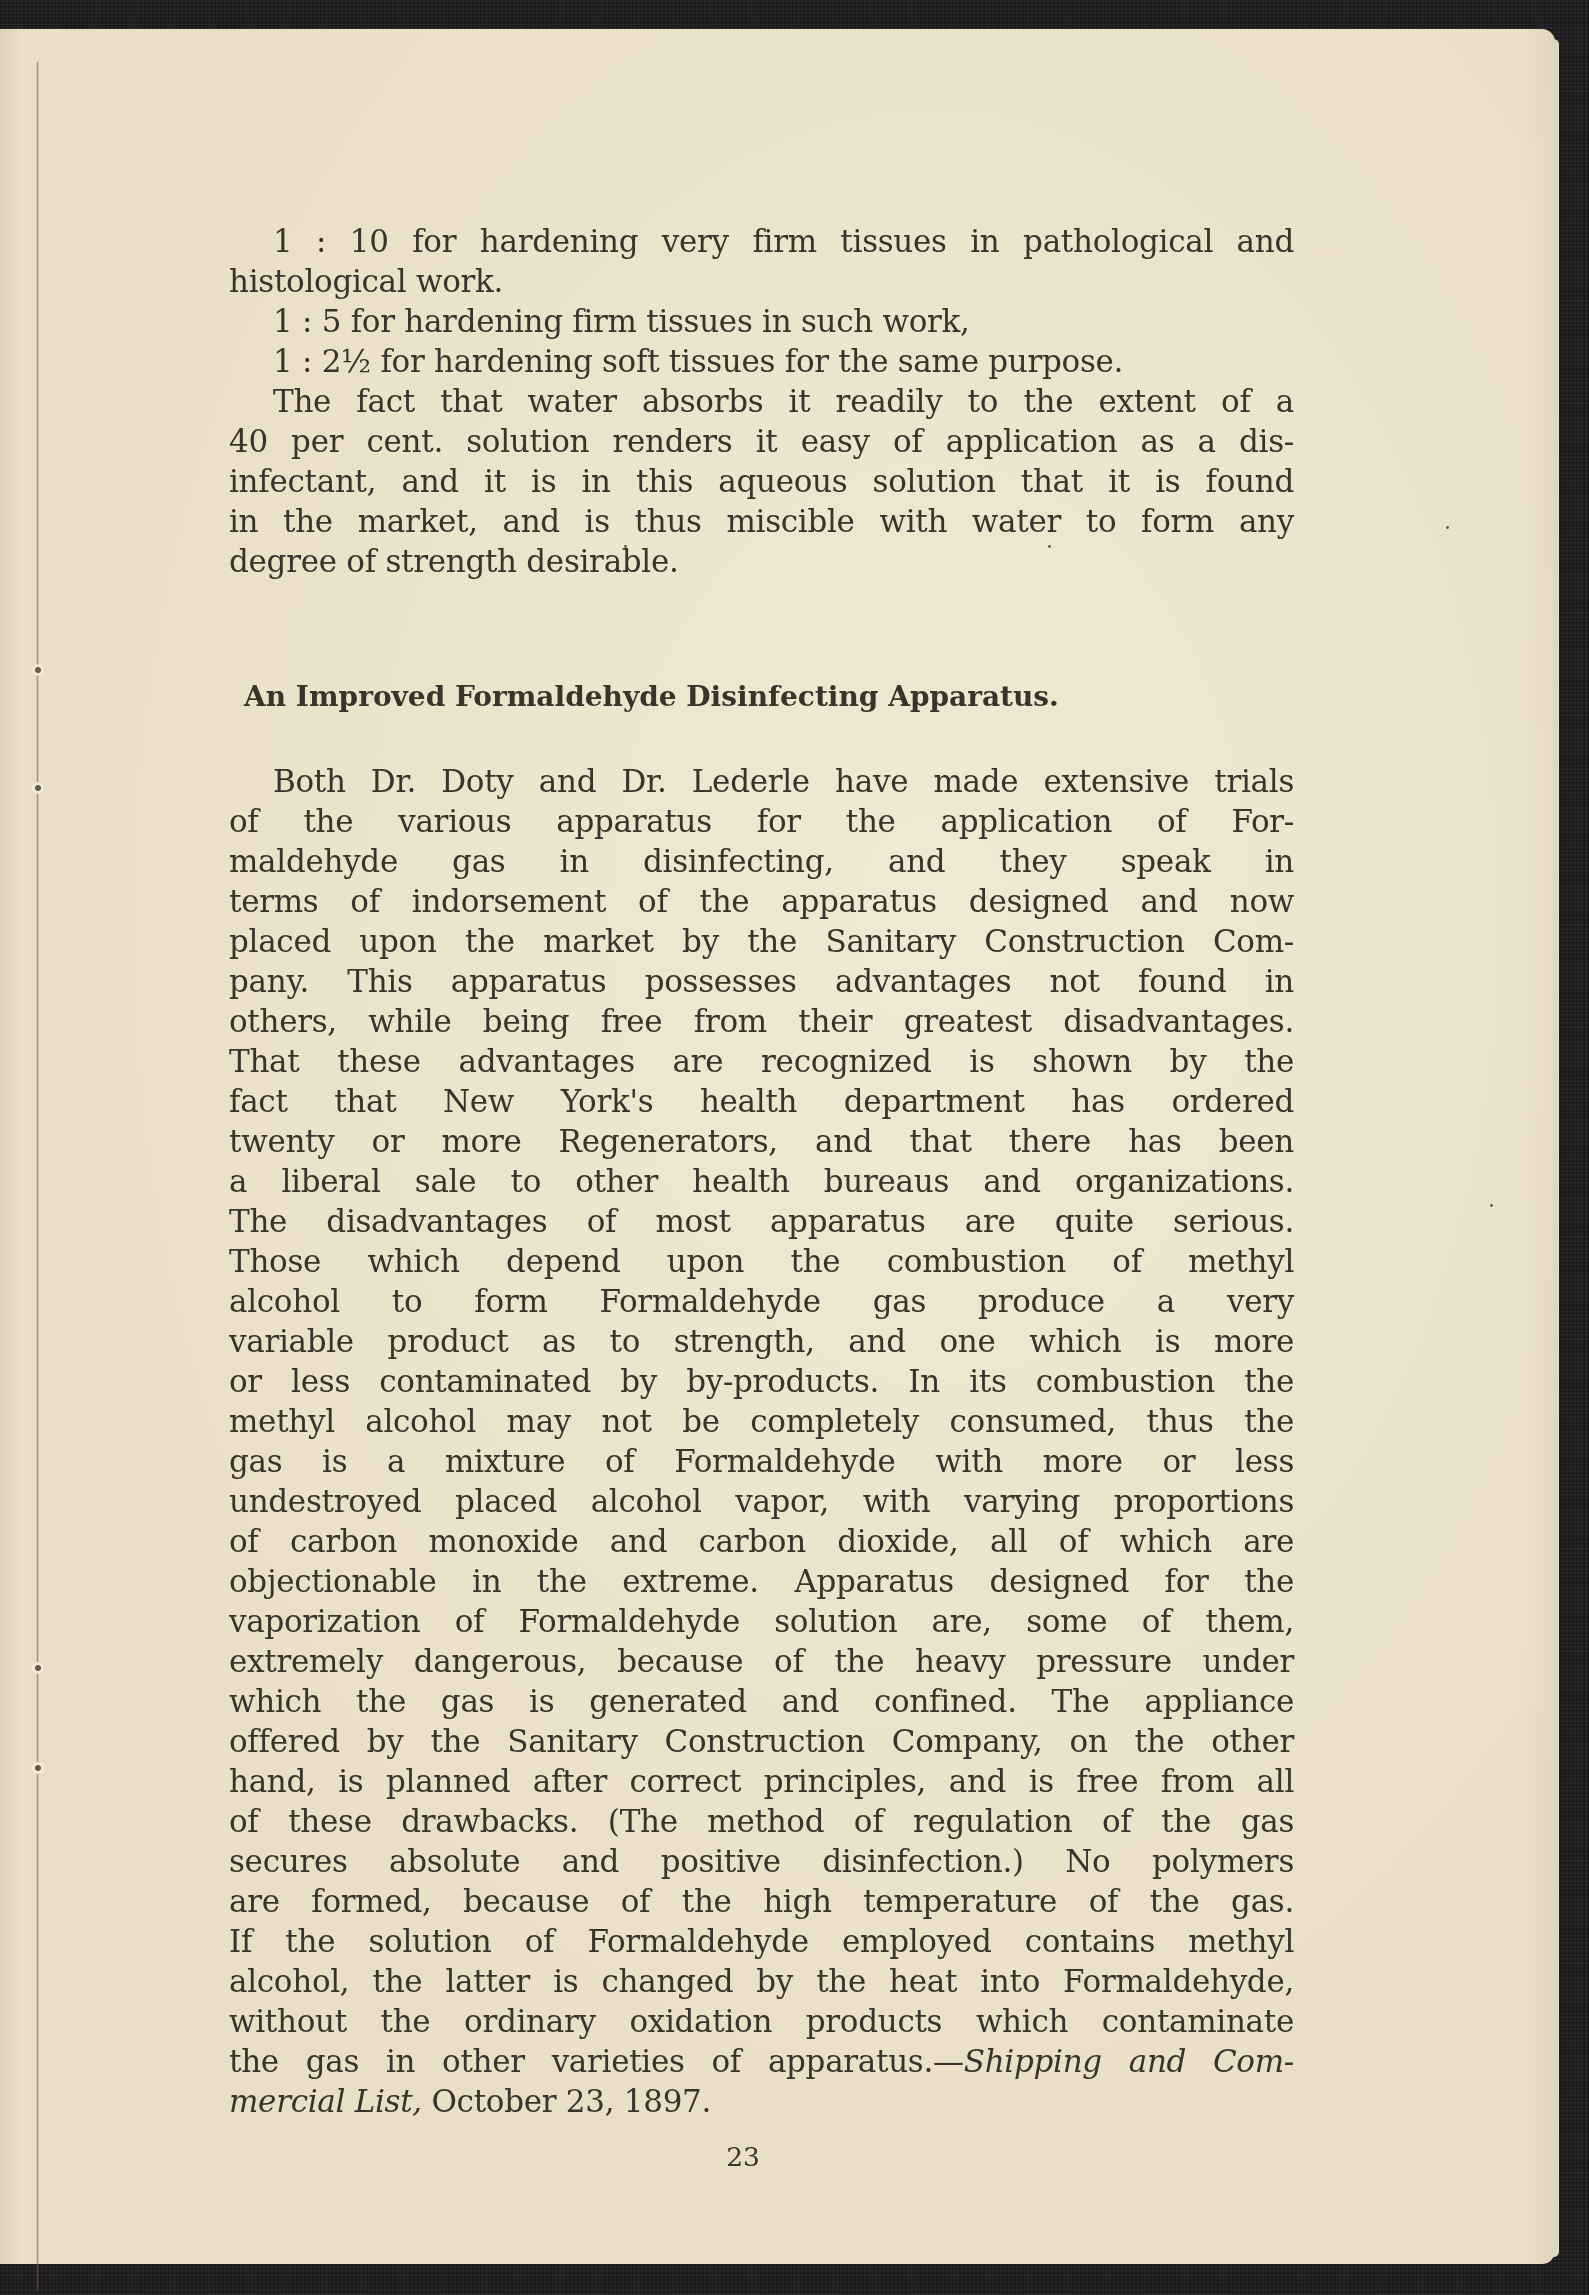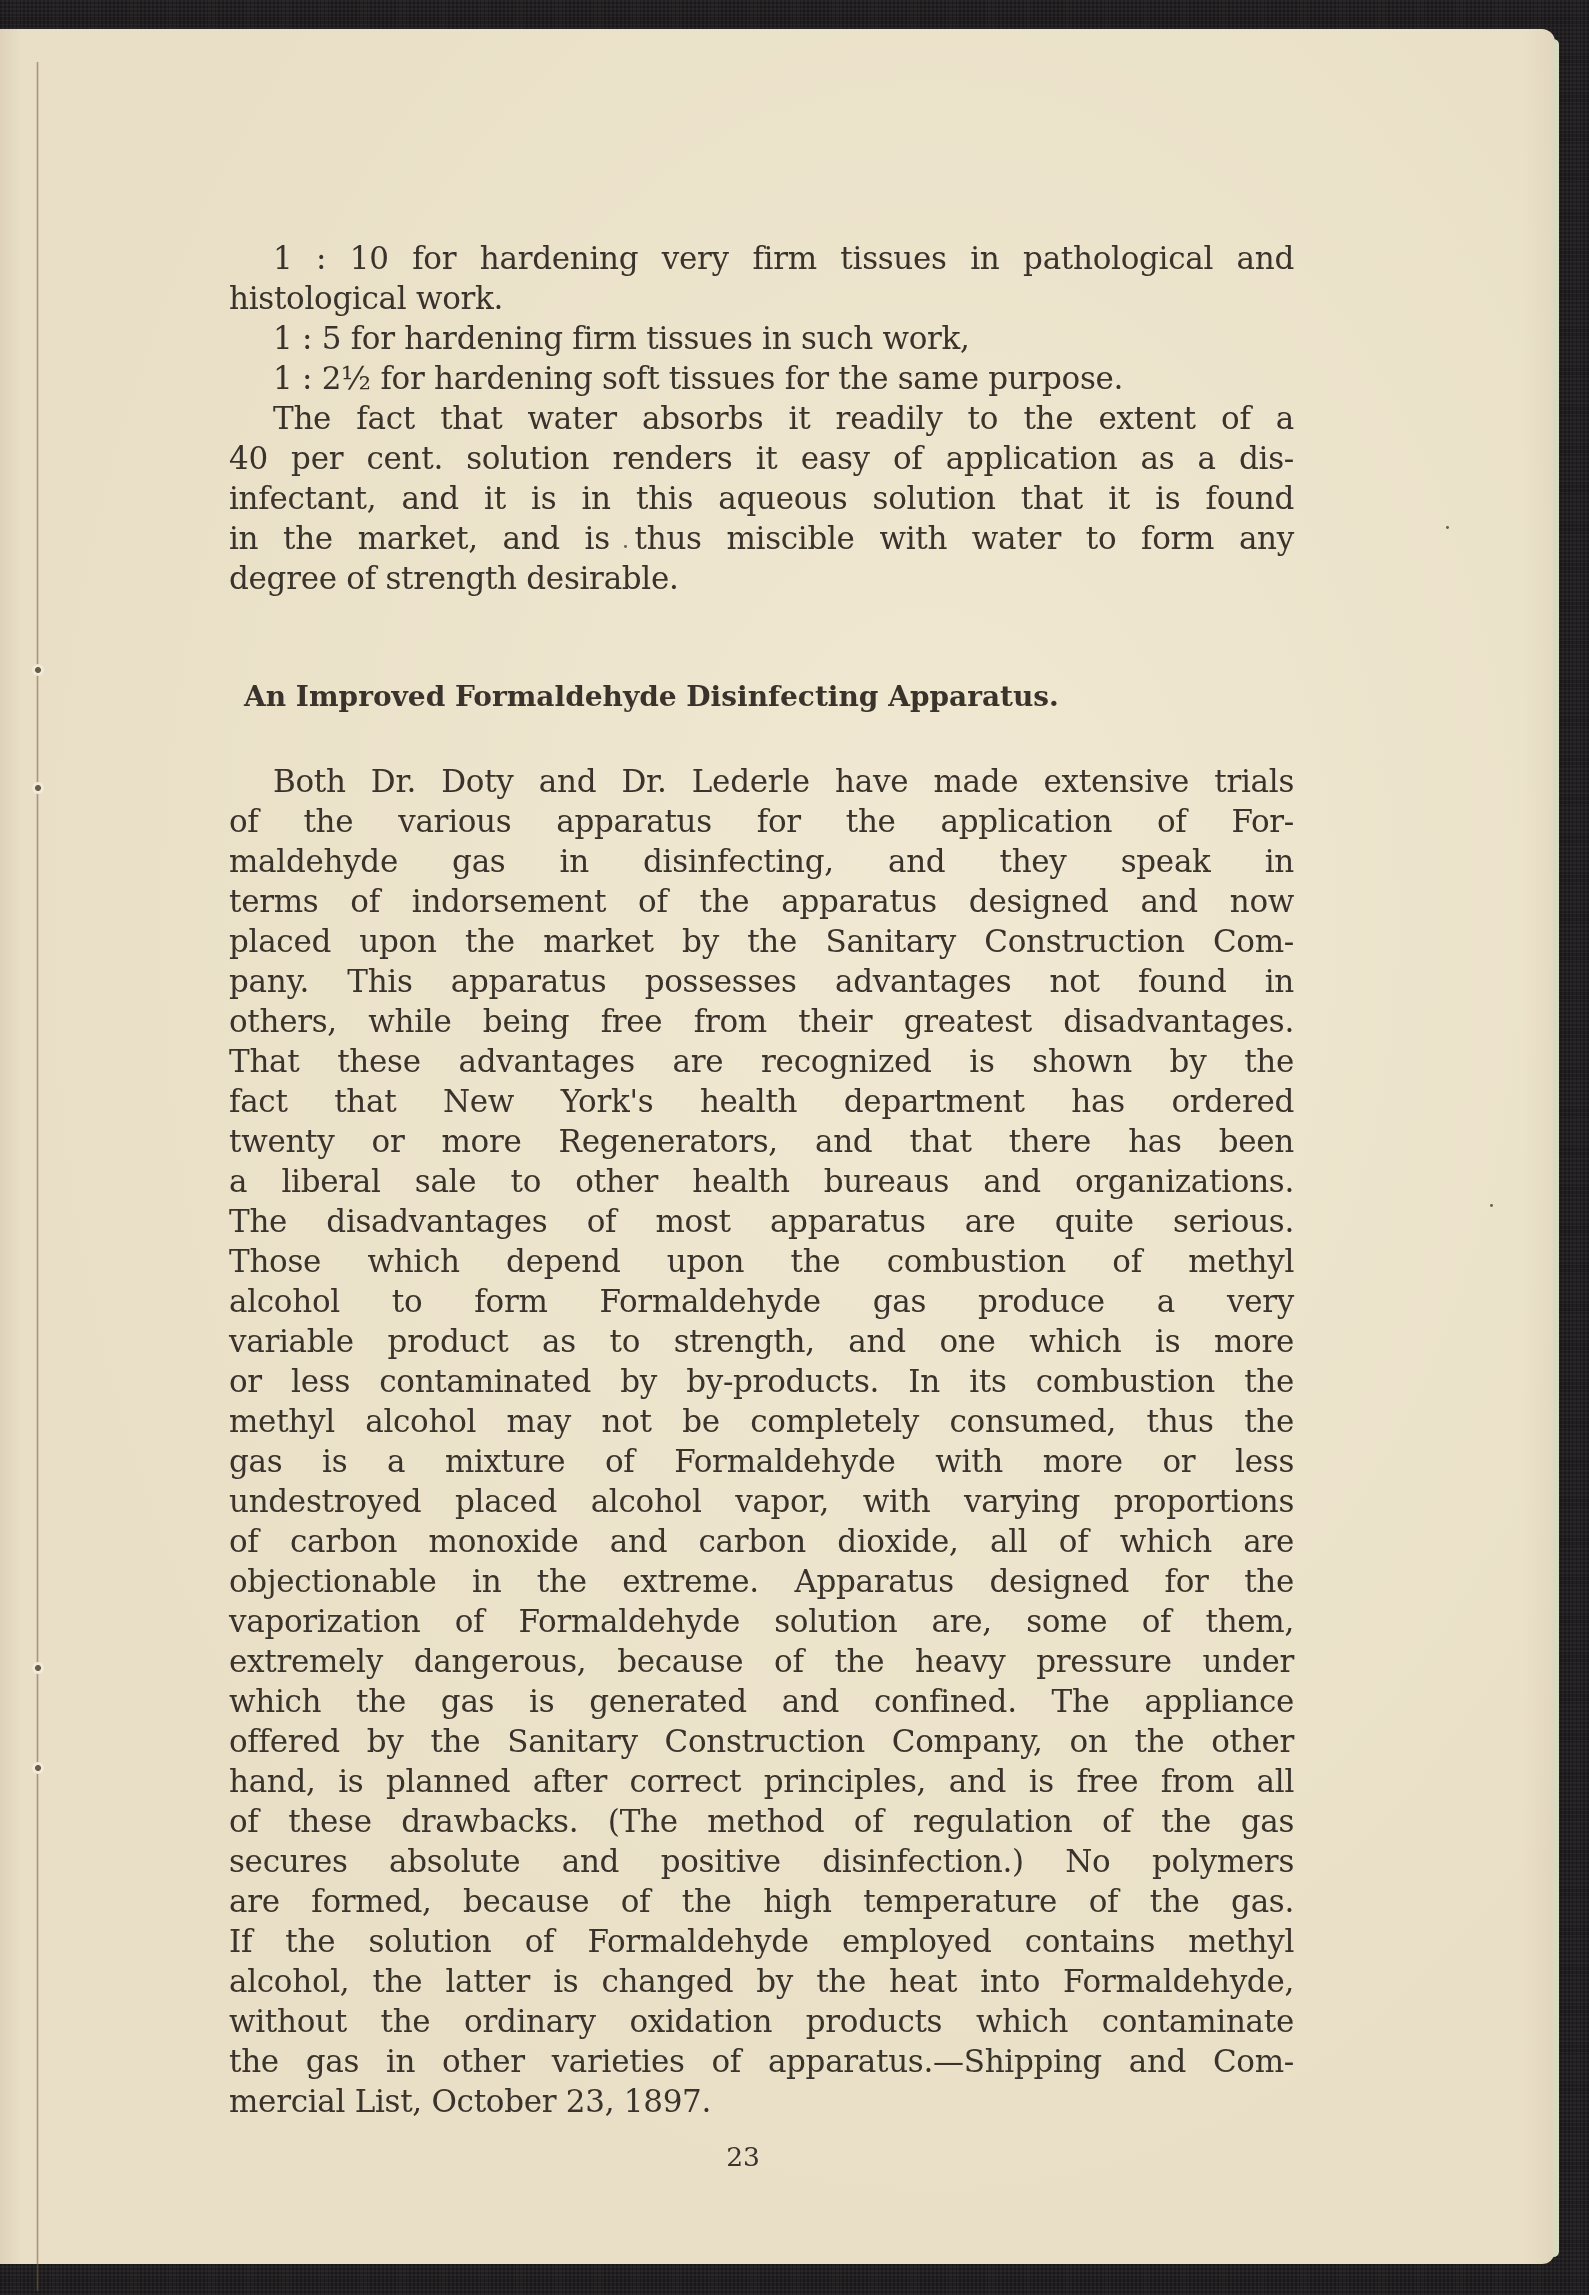--- a/index.html
+++ b/index.html
@@ -24,37 +24,37 @@
     }
     .spine-fold {
       position: absolute; left: 36px; top: 33px; width: 3.3px; height: 2229px;
       background: linear-gradient(90deg, rgba(140,115,80,0.0), rgba(120,95,65,0.55), rgba(140,115,80,0.0));
     }
     .staple {
       position: absolute; left: 32px; width: 12px; height: 12px; border-radius: 50%;
       background: radial-gradient(circle, #6a5a48 0 30%, #f1ead8 40% 70%, rgba(0,0,0,0) 75%);
     }
     .text-block {
-      position: absolute; left: 229px; top: 209px; width: 1065px;
+      position: absolute; left: 229px; top: 192px; width: 1065px;
       font-family: "DejaVu Serif", "Liberation Serif", serif;
       color: #3a332c;
       font-size: 31px;
       line-height: 40px;
       letter-spacing: -0.3px;
     }
     .line { display: block; white-space: nowrap; text-align: justify; text-align-last: justify; height: 40px; overflow: visible; }
     .line.last { text-align-last: left; }
     .line.indent { padding-left: 44px; }
     .heading {
       position: absolute; left: 244px; top: 651px; width: 1037px;
       font-family: "DejaVu Serif", serif; font-weight: bold; font-size: 28px;
       color: #3a332c; letter-spacing: 0px; white-space: nowrap;
     }
     .body-block { top: 732px; }
-    .italic { }
+    .italic { font-style: italic; }
     .page-number {
       position: absolute; left: 721px; top: 2112px; width: 44px; text-align: center;
       font-family: "DejaVu Serif", serif; font-size: 26.5px; color: #3a332c;
     }
     .speck { position: absolute; width: 2.8px; height: 2.8px; border-radius: 50%; background: #6d5f50; }
   </style>
 </head>
 <body>
 
 <div class="page">

